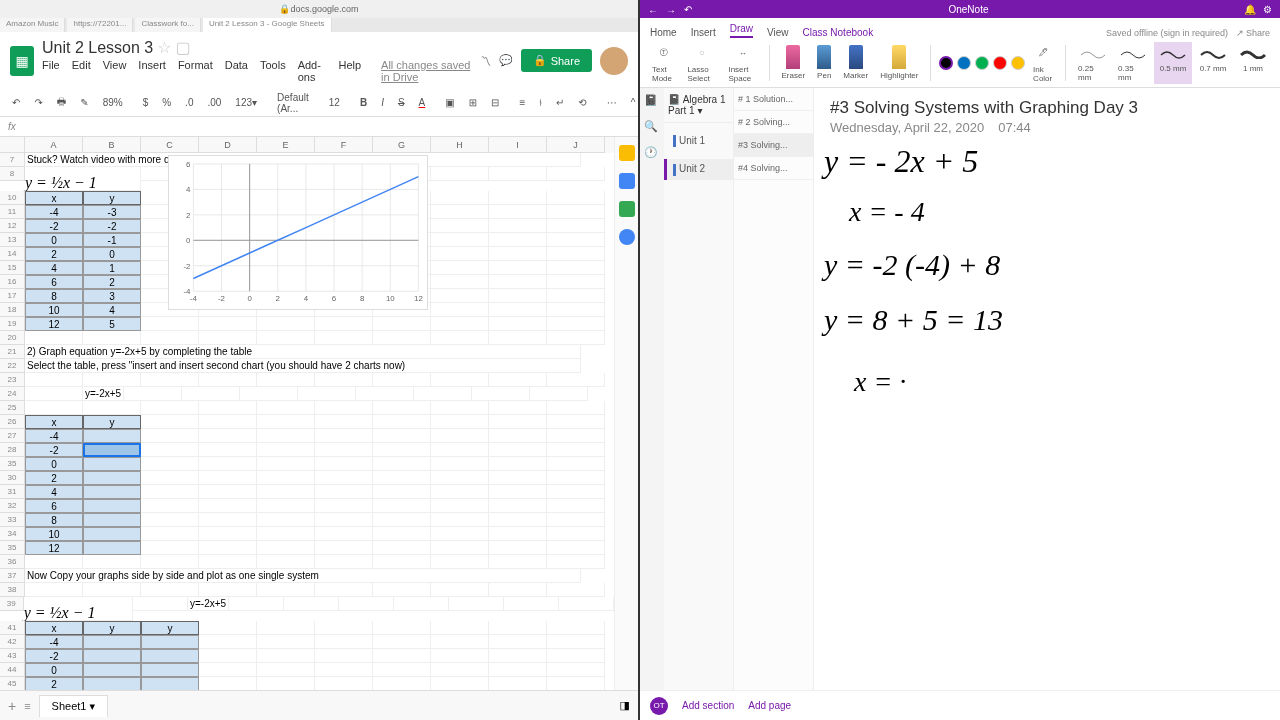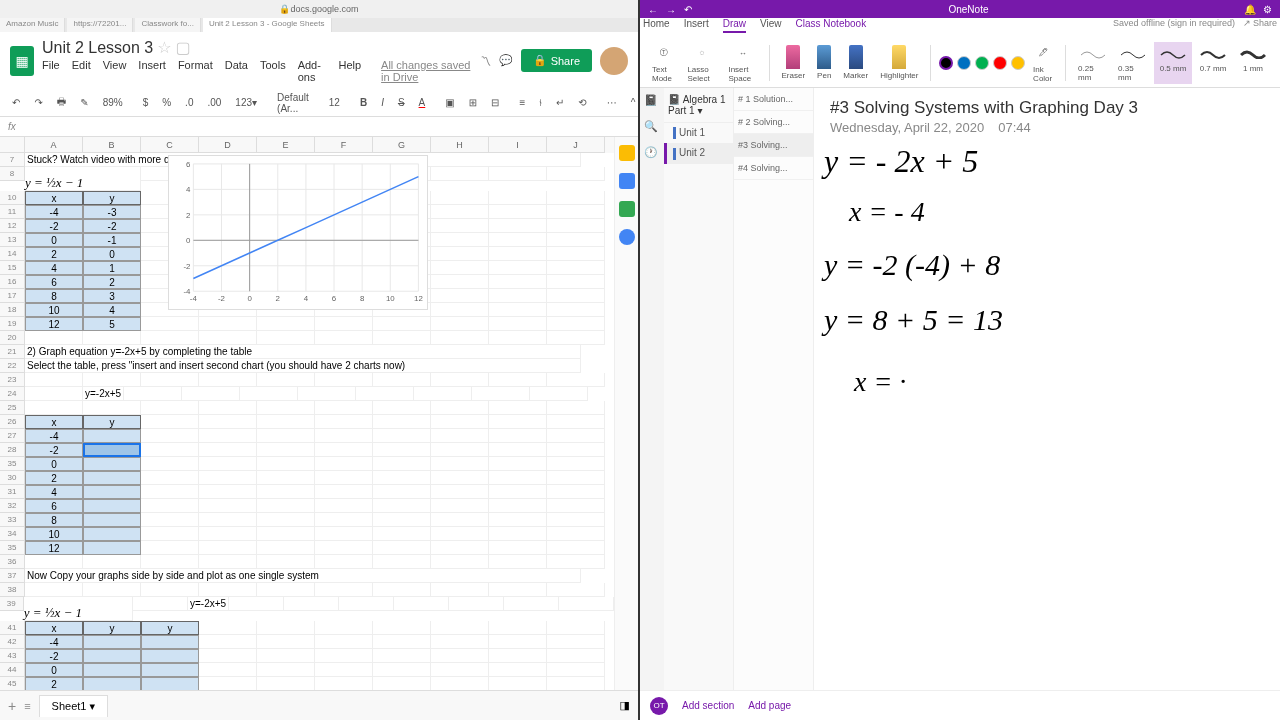--- a/index.html
+++ b/index.html
@@ -40,53 +40,53 @@
 .col-header { height: 16px; border-right: 1px solid #ddd; border-bottom: 1px solid #ddd; text-align: center; font-size: 9px; color: #666; background: #f8f8f8; line-height: 16px; }
 .col-header.w1 { width: 58px; }
 
 .row { display: flex; }
 .row-num { width: 25px; height: 14px; border-right: 1px solid #ddd; border-bottom: 1px solid #ddd; text-align: center; font-size: 8px; color: #888; background: #f8f8f8; line-height: 14px; }
 .cell { width: 58px; height: 14px; border-right: 1px solid #eee; border-bottom: 1px solid #eee; font-size: 10px; padding: 0 2px; line-height: 14px; text-align: center; }
 .cell.text { text-align: left; width: auto; }
 .cell.blue { background: #cfe2f3; border: 1px solid #999; }
 .cell.blue-header { background: #cfe2f3; border: 1px solid #666; font-weight: normal; }
 .cell.selected { background: #9fc5e8; border: 2px solid #1a73e8; }
-.equation { font-family: 'Times New Roman', serif; font-size: 13px; font-style: italic; padding: 4px 0; }
+.equation { font-family: 'Times New Roman', serif; font-size: 16px; font-style: italic; padding: 4px 0; }
 
 .mini-chart { width: 260px; height: 155px; border: 1px solid #ddd; position: absolute; left: 168px; top: 18px; background: #fff; }
 
 .sheet-tabs { height: 30px; border-top: 1px solid #ddd; display: flex; align-items: center; gap: 8px; padding: 0 8px; background: #f8f8f8; }
 .sheet-tab { padding: 4px 12px; background: #fff; border: 1px solid #ddd; border-bottom: none; font-size: 11px; }
 
 
 .onenote-side { width: 640px; height: 720px; display: flex; flex-direction: column; background: #fff; }
 .on-titlebar { height: 18px; background: #7719aa; color: #fff; display: flex; align-items: center; justify-content: space-between; padding: 0 8px; font-size: 10px; }
 .on-titlebar-left { display: flex; gap: 8px; }
 .on-titlebar-center { font-size: 10px; }
 .on-titlebar-right { display: flex; gap: 6px; }
 
-.on-ribbon-tabs { height: 20px; display: flex; align-items: flex-start; gap: 14px; padding: 0 3px; font-size: 10px; }
+.on-ribbon-tabs { height: 20px; display: flex; align-items: flex-end; gap: 14px; padding: 0 10px; font-size: 10px; }
 .on-ribbon-tab { color: #555; cursor: pointer; }
 .on-ribbon-tab.active { color: #7719aa; border-bottom: 2px solid #7719aa; padding-bottom: 2px; }
 .on-ribbon-right { margin-left: auto; display: flex; gap: 8px; color: #888; font-size: 9px; }
 
 .on-ribbon-tools { height: 50px; border-bottom: 1px solid #ddd; display: flex; align-items: center; gap: 4px; padding: 0 8px; }
 .on-tool { display: flex; flex-direction: column; align-items: center; font-size: 8px; color: #555; padding: 2px 4px; cursor: pointer; gap: 2px; }
 .on-tool-icon { width: 20px; height: 20px; display: flex; align-items: center; justify-content: center; }
 .pen-preview { width: 14px; height: 24px; border-radius: 2px 2px 0 0; }
 .on-sep { width: 1px; height: 36px; background: #ddd; margin: 0 4px; }
 .color-dot { width: 14px; height: 14px; border-radius: 50%; border: 1px solid #ccc; }
 .thickness { width: 30px; height: 18px; display: flex; align-items: center; justify-content: center; }
 
 .on-main { flex: 1; display: flex; overflow: hidden; }
 .on-left-icons { width: 24px; background: #f4f4f4; display: flex; flex-direction: column; align-items: center; gap: 10px; padding-top: 6px; }
 .on-icon { width: 16px; height: 16px; color: #888; }
 .on-nav { width: 70px; background: #f9f9f9; border-right: 1px solid #eee; }
 .on-nav-header { padding: 6px 4px; font-size: 10px; color: #333; border-bottom: 1px solid #eee; }
-.on-nav-item { padding: 4px 6px; font-size: 10px; color: #555; border-left: 3px solid transparent; }
+.on-nav-item { padding: 4px 6px; font-size: 10px; color: #555; border-left: 3px solid transparent; margin-top: 8px; }
 .on-nav-item.active { background: #eee; border-left-color: #7719aa; }
 .on-nav-item .tab-color { display: inline-block; width: 3px; height: 12px; margin-right: 3px; vertical-align: middle; }
 
 .on-pages { width: 80px; background: #fcfcfc; border-right: 1px solid #eee; }
 .on-page-item { padding: 6px 4px; font-size: 9px; color: #666; border-bottom: 1px solid #f0f0f0; }
 .on-page-item.active { background: #eee; }
 
 .on-canvas { flex: 1; position: relative; overflow: hidden; background: #fff; padding: 10px 16px; }
 .on-page-title { font-size: 17px; color: #333; font-weight: normal; margin-bottom: 2px; }
 .on-date { font-size: 13px; color: #888; }

